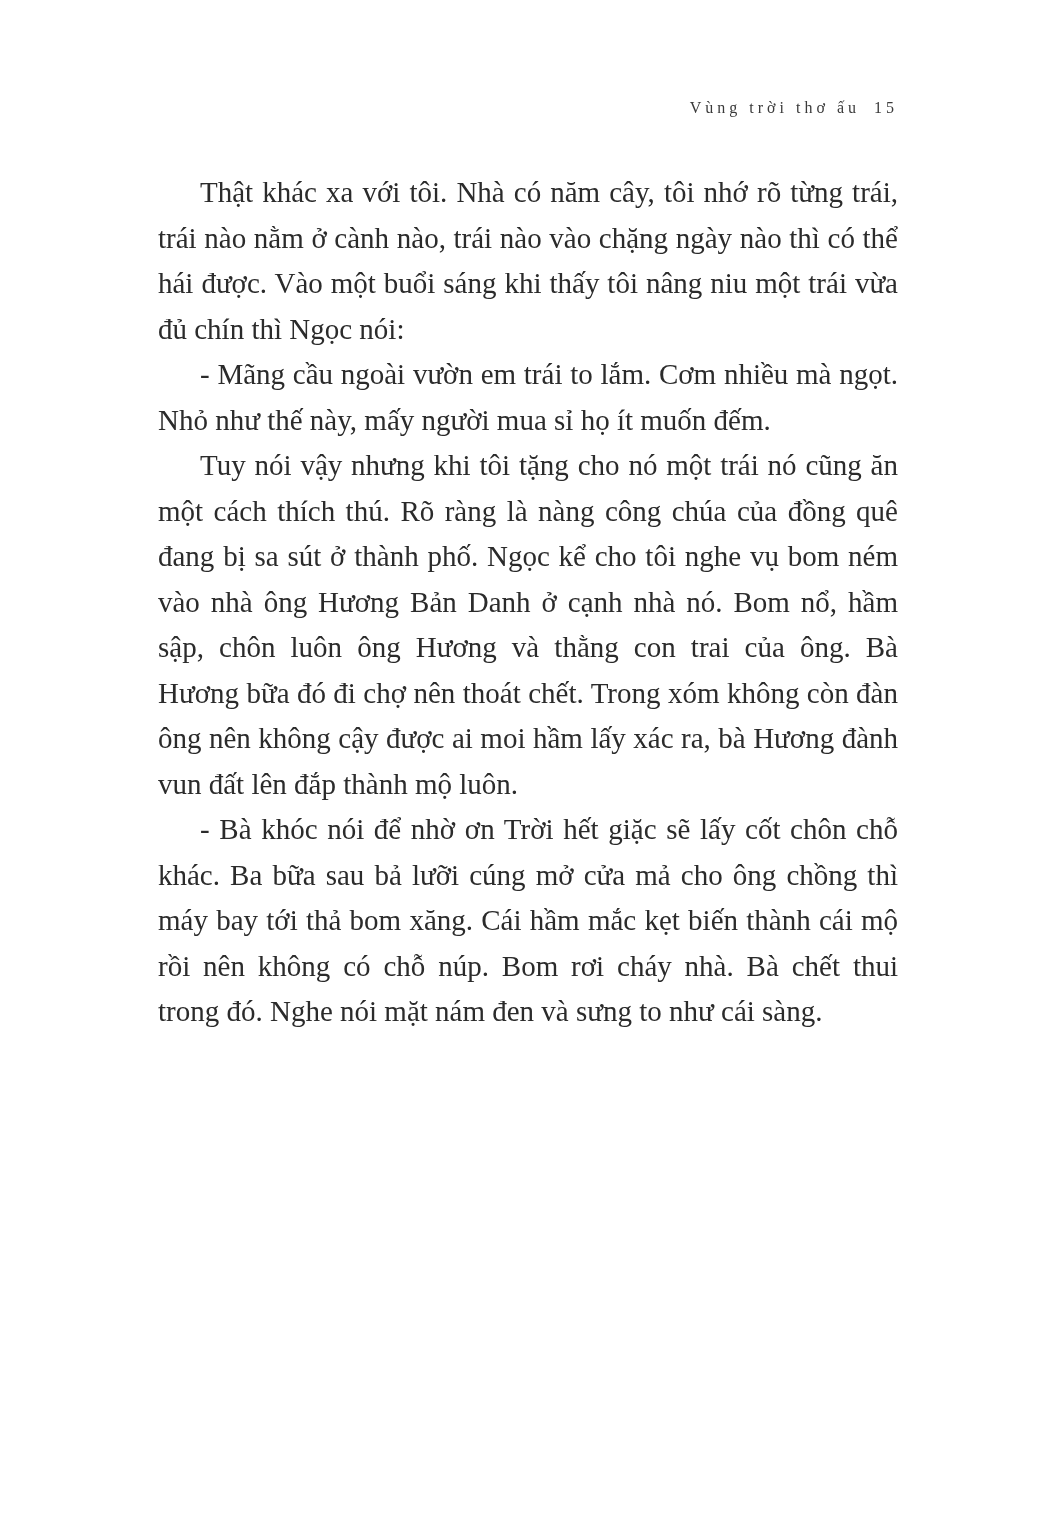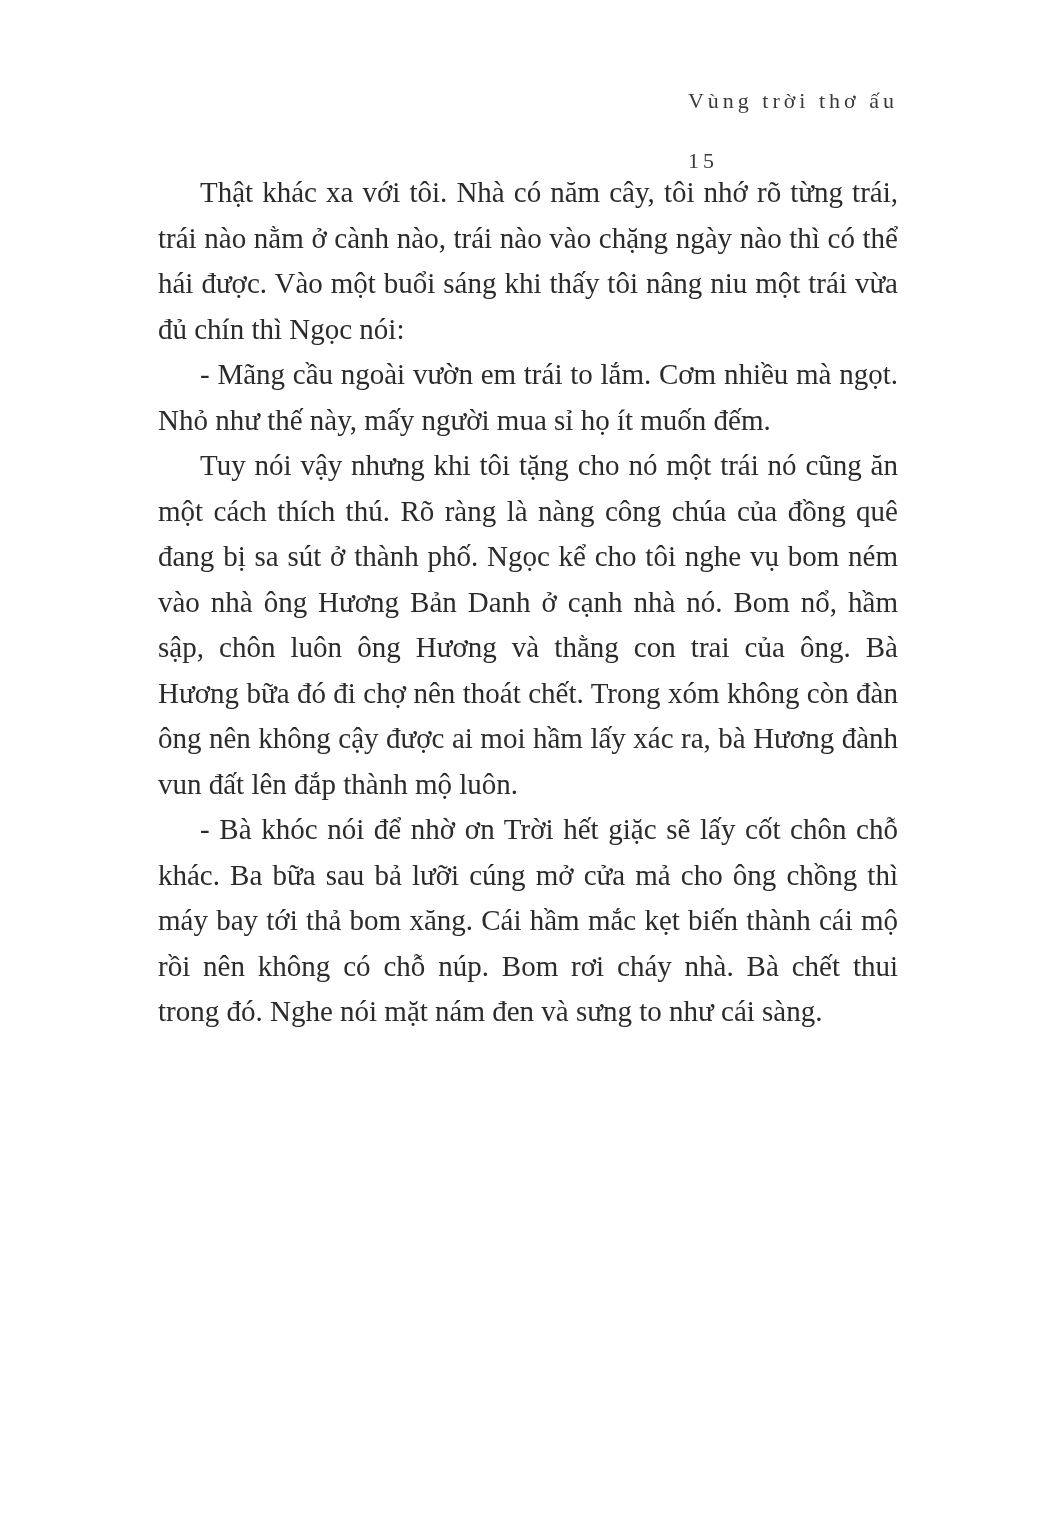--- a/index.html
+++ b/index.html
@@ -12,30 +12,30 @@
       height: 1528px;
       position: relative;
       overflow: hidden;
       color: #2a2a2a;
     }
     .running-header {
       position: absolute;
       top: 88px;
       right: 158px;
       font-family: "Liberation Serif", "DejaVu Serif", serif;
-      font-size: 22px;
+      font-size: 16px;
       letter-spacing: 4px;
       color: #3a3a3a;
       display: flex;
       align-items: baseline;
-      gap: 34px;
-      flex-direction: column;
+      gap: 14px;
     }
     .running-header .num {
       letter-spacing: 4px;
+      margin-top: 11px;
     }
     .body-text {
       position: absolute;
       top: 170px;
       left: 158px;
       width: 740px;
       font-family: "Liberation Serif", "DejaVu Serif", serif;
       font-size: 29px;
       line-height: 45.5px;
       color: #2b2b2b;

